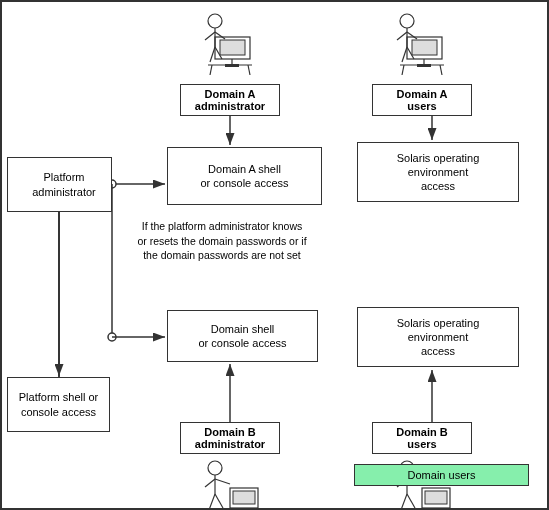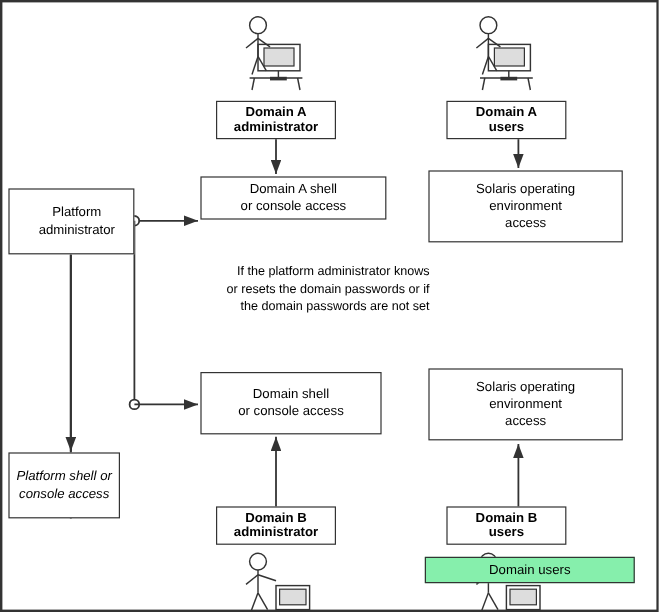--- a/index.html
+++ b/index.html
@@ -85,37 +85,37 @@
     <line x1="430" y1="428" x2="430" y2="368" stroke="#333" stroke-width="1.5" marker-end="url(#arrowhead)"></line>
 
     <line x1="57" y1="210" x2="57" y2="375" stroke="#333" stroke-width="1.5"></line>
   </svg>
 
   <div class="box" style="left:5px; top:155px; width:105px; height:55px;padding-left:13px;">
     <span style="white-space:pre-line; font-size:11px;">Platform
 administrator</span>
   </div>
 
-  <div class="box" style="left:5px; top:375px; width:93px; height:55px;font-style:italic;">
+  <div class="box" style="left:5px; top:375px; width:103px; height:55px;">
     <span style="white-space:pre-line; font-size:11px;">Platform shell or
 console access</span>
   </div>
 
-  <div class="box" style="left:165px; top:145px; width:155px; height:36px;">
+  <div class="box" style="left:165px; top:145px; width:155px; height:58px;">
     <span style="white-space:pre-line; font-size:11px;">Domain A shell
 or console access</span>
   </div>
 
   <div class="box" style="left:355px; top:140px; width:162px; height:60px;">
     <span style="white-space:pre-line; font-size:11px;">Solaris operating
 environment
 access</span>
   </div>
 
-  <div style="position:absolute; left:108px; top:215px; width:250px; height:70px; font-size:10.5px; line-height:1.4; text-align:right; padding:2px;">
+  <div style="position:absolute; left:95px; top:215px; width:250px; height:70px; font-size:10.5px; line-height:1.4; text-align:center; padding:2px;">
     <span style="white-space:pre-line;">If the platform administrator knows
 or resets the domain passwords or if
 the domain passwords are not set</span>
   </div>
 
   <div class="box" style="left:165px; top:308px; width:151px; height:52px;">
     <span style="white-space:pre-line; font-size:11px;">Domain shell
 or console access</span>
   </div>
 

